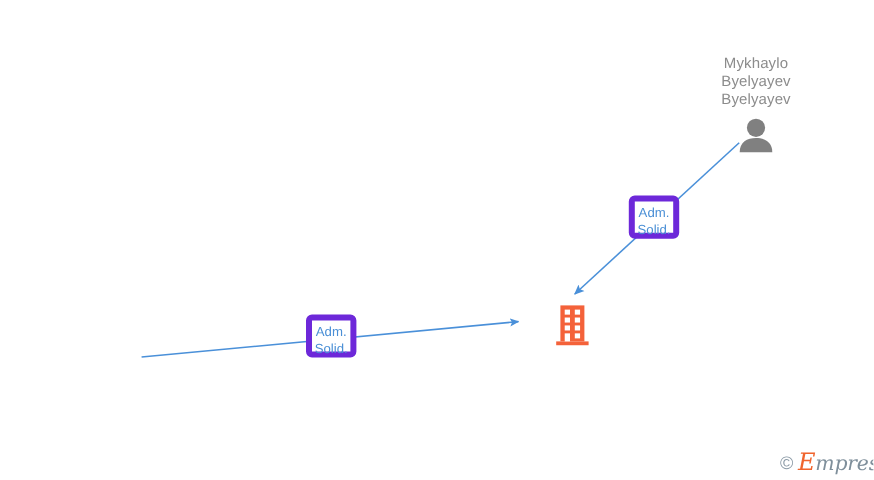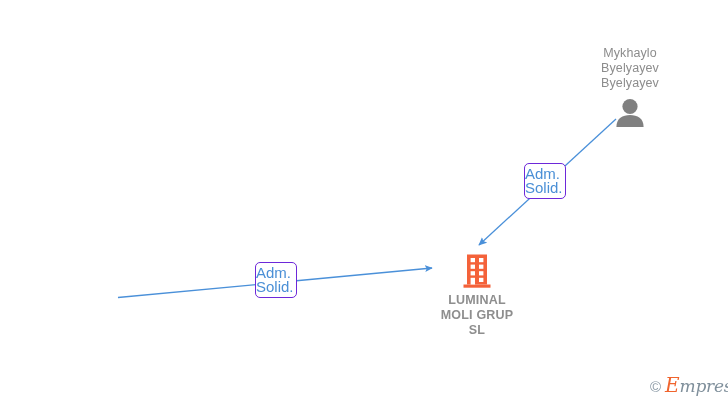--- a/index.html
+++ b/index.html
@@ -61,26 +61,27 @@
     width: 120px;
   }
   .company-node .node-label {
     margin-top: 4px;
   }
 
   
   .edge-label {
     position: absolute;
     box-sizing: border-box;
-    border: 1px solid #6d28d9;
+    border: 5px solid #6d28d9;
     border-radius: 5px;
     background: #ffffff;
     color: #4a8fd6;
-    font-size: 15px;
+    font-size: 11px;
     line-height: 14px;
+    text-align: center;
     padding: 3px 0 2px 0;
     white-space: pre-line;
   }
 
   
   #watermark {
     position: absolute;
     display: flex;
     align-items: center;
     gap: 4px;
@@ -151,23 +152,20 @@
       <rect x="8.6" y="5" width="4.4" height="4.2" fill="#ffffff"></rect>
       <rect x="17" y="5" width="4.4" height="4.2" fill="#ffffff"></rect>
       <rect x="8.6" y="11.6" width="4.4" height="4.2" fill="#ffffff"></rect>
       <rect x="17" y="11.6" width="4.4" height="4.2" fill="#ffffff"></rect>
       <rect x="8.6" y="18.2" width="4.4" height="4.2" fill="#ffffff"></rect>
       <rect x="17" y="18.2" width="4.4" height="4.2" fill="#ffffff"></rect>
 
       <rect x="8.6" y="24.8" width="4.4" height="6.7" fill="#ffffff"></rect>
       <rect x="17" y="24.8" width="4.4" height="4.2" fill="#ffffff"></rect>
     </svg>
-    <div class="node-label company">LUMINAL
-MOLI GRUP
-SL</div>
   </div>
 
   <div id="watermark" style="left:650px; top:377px;">
     <span class="copy">©</span>
     <span class="brand"><span class="cap">E</span><span>mpresia</span></span>
   </div>
 
 </div>
 
 </body></html>

